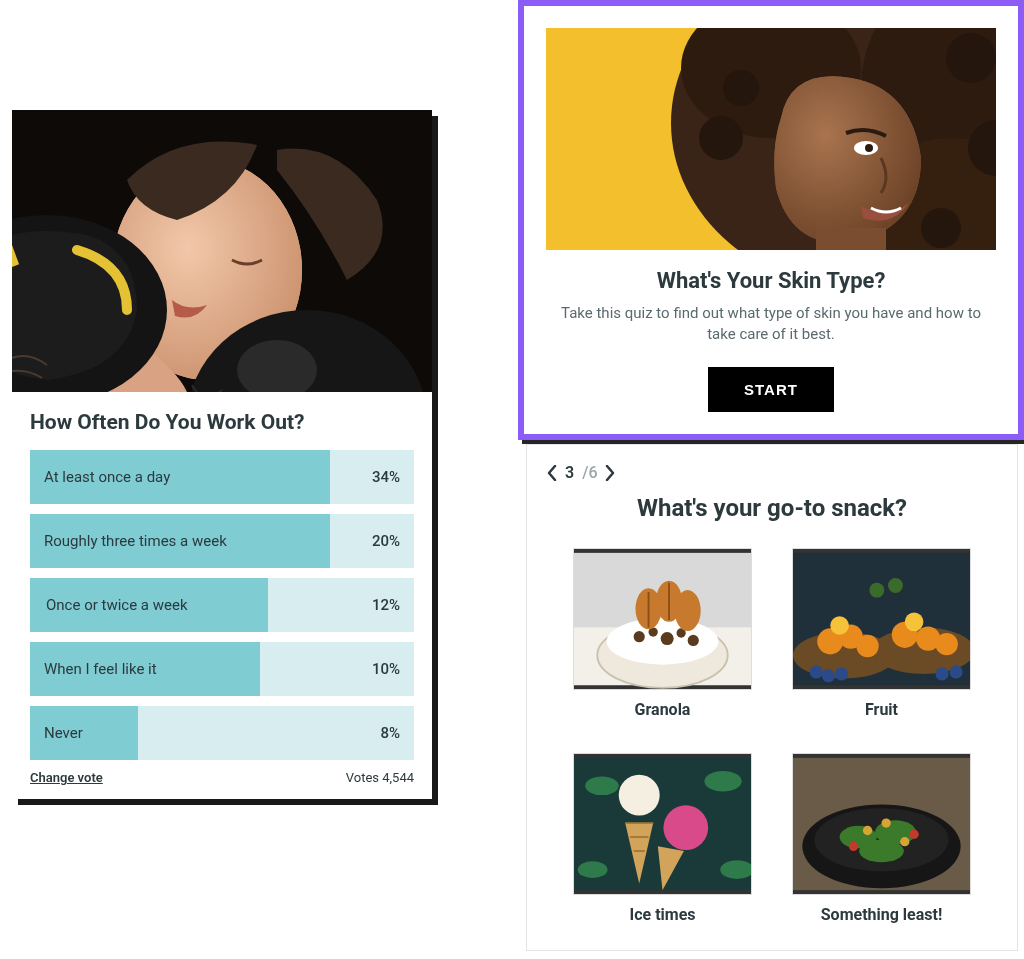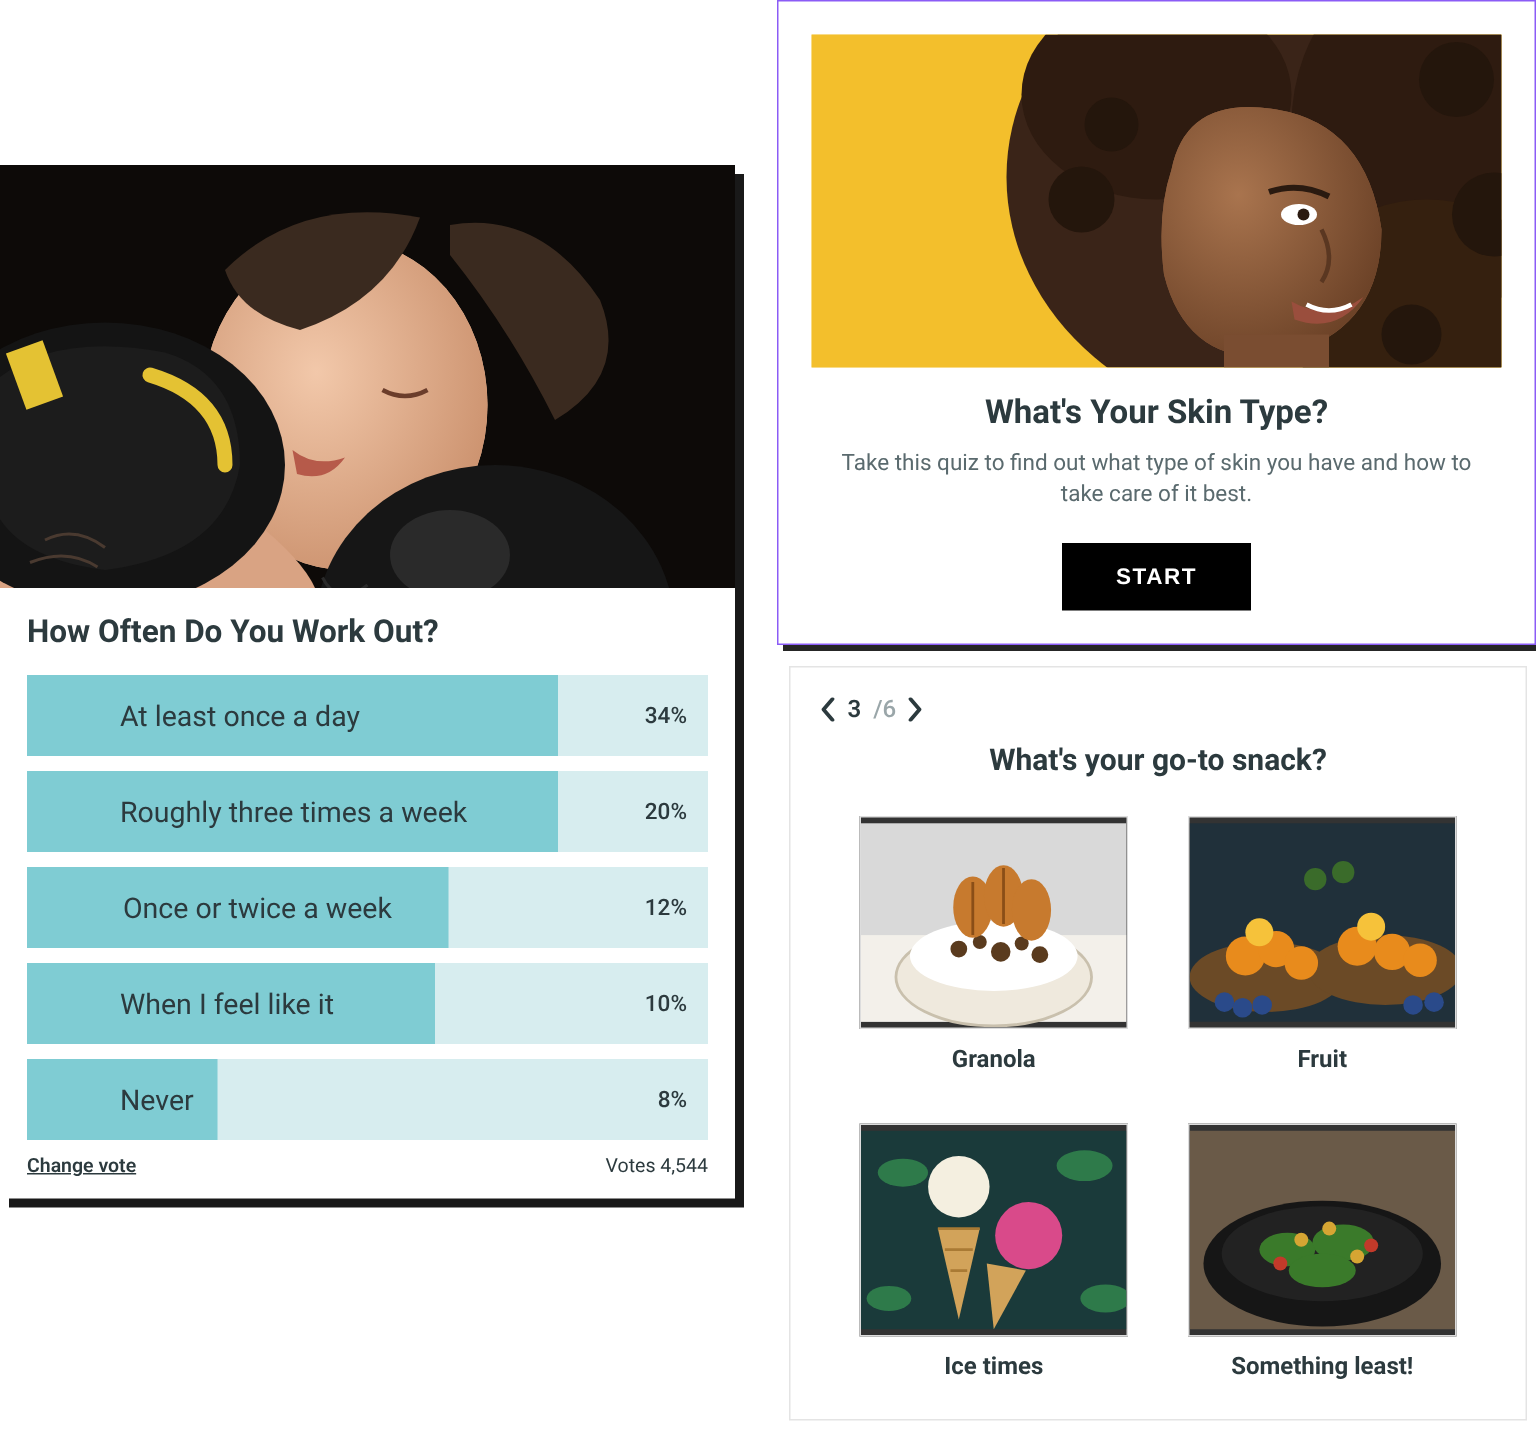--- a/index.html
+++ b/index.html
@@ -8,23 +8,23 @@
     background: #fff;
     width: 1024px;
     height: 959px;
     position: relative;
     overflow: hidden;
   }
 
   
   .poll-card {
     position: absolute;
-    left: 0px;
+    left: 12px;
     top: 110px;
-    width: 490px;
+    width: 420px;
     background: #fff;
     box-shadow: 6px 6px 0 rgba(0,0,0,0.9);
   }
   .poll-hero {
     width: 100%;
     height: 282px;
     background: #0e0c0b;
     position: relative;
     overflow: hidden;
   }
@@ -48,24 +48,23 @@
     overflow: hidden;
   }
   .poll-option .fill {
     position: absolute;
     left: 0; top: 0; bottom: 0;
     background: #7fccd3;
   }
   .poll-option .label {
     position: relative;
     z-index: 1;
-    font-size: 19px;
+    font-size: 15px;
     color: #2c3a3e;
     padding-left: 14px;
-    margin-left: 48px;
   }
   .poll-option .pct {
     position: relative;
     z-index: 1;
     font-size: 15px;
     color: #2c3a3e;
     font-weight: 500;
   }
   .poll-footer {
     display: flex;
@@ -81,21 +80,21 @@
     cursor: pointer;
   }
 
   
   .quiz-card {
     position: absolute;
     left: 518px;
     top: 0px;
     width: 506px;
     background: #fff;
-    border: 1px solid #8b5cf6;
+    border: 6px solid #8b5cf6;
     padding: 22px;
     box-shadow: 4px 4px 0 rgba(0,0,0,0.85);
     text-align: center;
   }
   .quiz-hero {
     width: 100%;
     height: 222px;
     background: #f3bf2c;
     position: relative;
     overflow: hidden;
@@ -142,21 +141,21 @@
     align-items: center;
     gap: 8px;
     color: #2c3a3e;
     font-size: 16px;
     font-weight: 600;
   }
   .snack-nav .total { color: #9aa6a9; font-weight: 500; }
   .snack-nav svg { width: 10px; height: 16px; cursor: pointer; }
   .snack-title {
     text-align: center;
-    font-size: 20px;
+    font-size: 24px;
     font-weight: 700;
     color: #2c3a3e;
     margin-top: 12px;
     margin-bottom: 26px;
   }
   .snack-grid {
     display: grid;
     grid-template-columns: 1fr 1fr;
     column-gap: 40px;
     row-gap: 34px;

